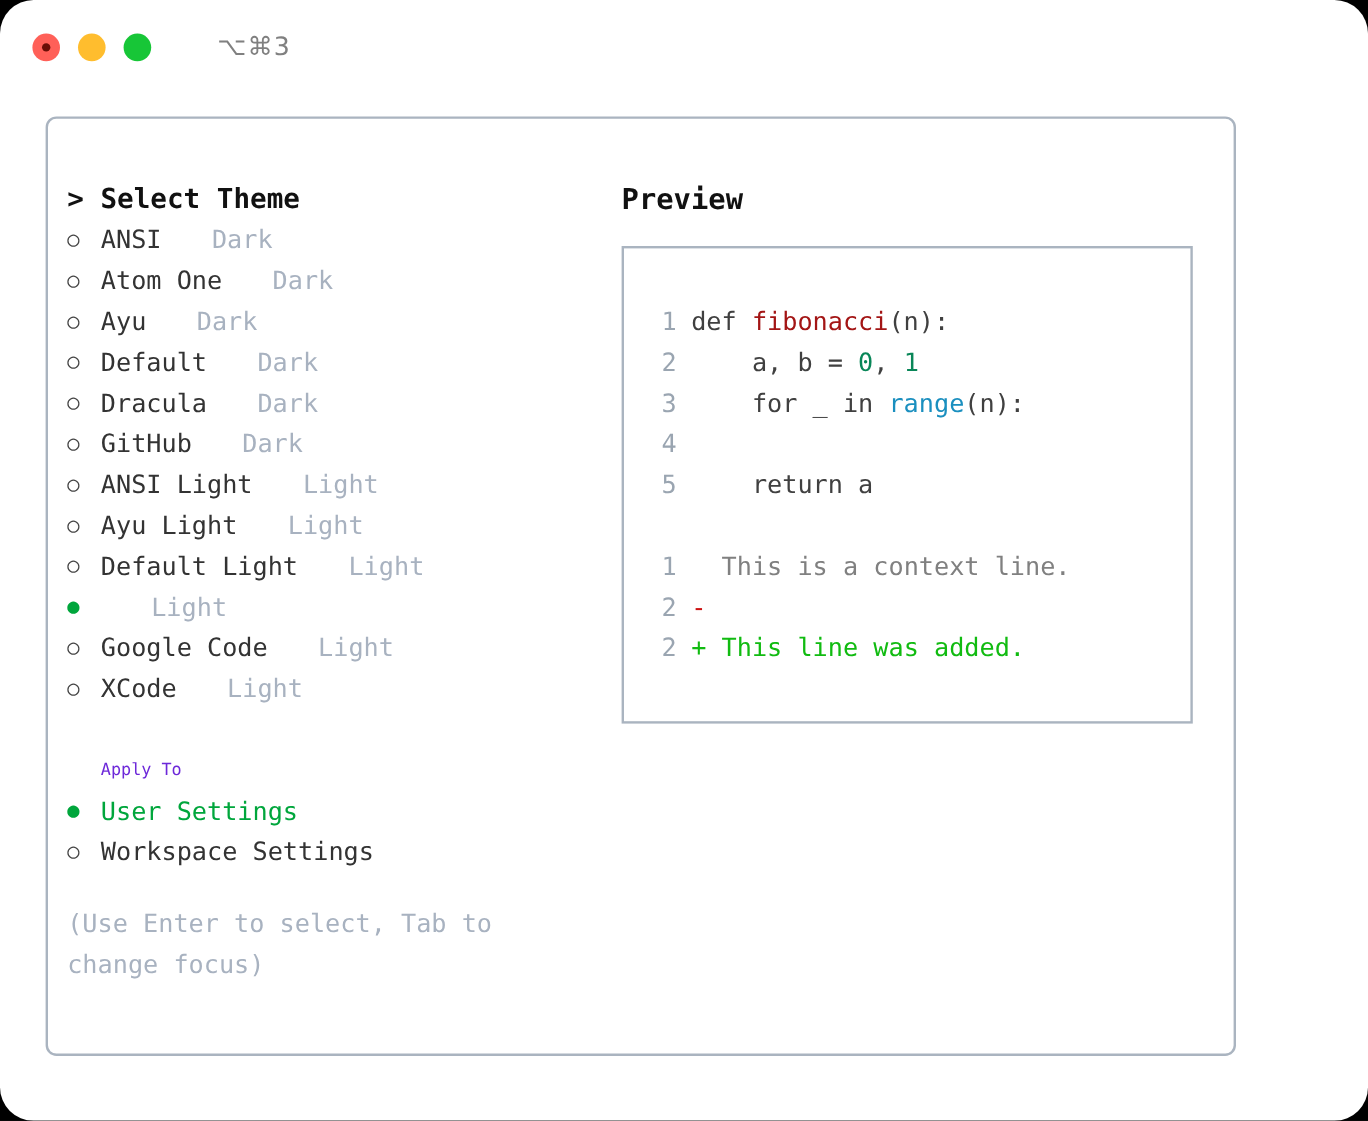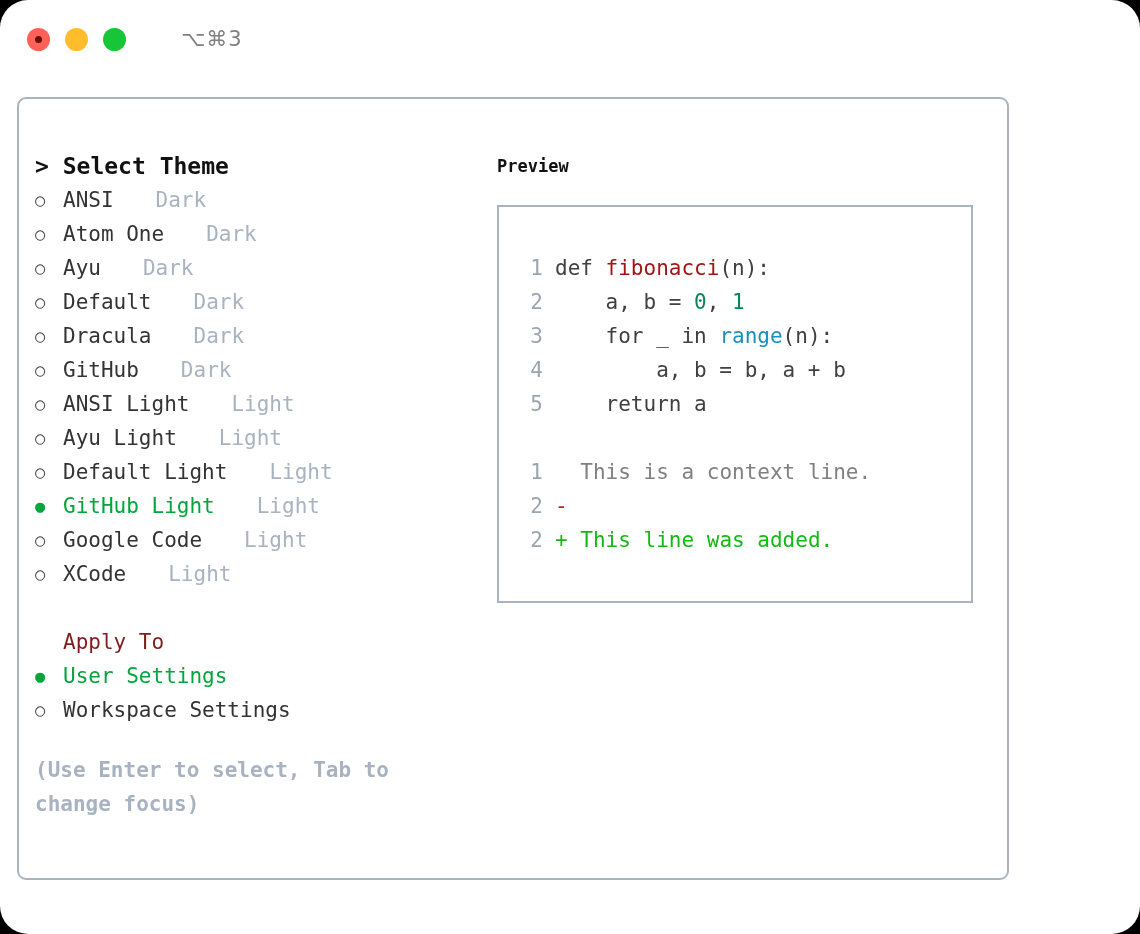--- a/index.html
+++ b/index.html
@@ -61,21 +61,21 @@
     margin-left: 55px;
     color: #808080;
     font-size: 21px;
     letter-spacing: 1px;
     font-family: "DejaVu Sans", "Liberation Sans", sans-serif;
   }
 
   
   .card {
     position: absolute;
-    left: 17px;
+    left: 38px;
     top: 97px;
     width: 992px;
     height: 783px;
     border: 2px solid #aab4c0;
     border-radius: 9px;
     box-sizing: border-box;
     background: #ffffff;
   }
 
   
@@ -115,46 +115,45 @@
   .row-label.selgreen { color: #00a63c; }
   .row-tag {
     color: #a8b2c0;
     padding-left: 10px;
     margin-left: 32px;
   }
 
   .apply-header {
     height: 34px;
     line-height: 34px;
-    font-size: 21px;
-    color: #7f1d1d;
+    font-size: 14px;
+    color: #6d28d9;
     white-space: pre;
     display: flex;
     align-items: flex-start;
   }
   .spacer-row { height: 34px; }
 
   .hint {
     margin-top: 26px;
     color: #a8b2c0;
     font-size: 21px;
     line-height: 34px;
     width: 400px;
-    font-weight: bold;
   }
 
   
   .right-pane {
     position: absolute;
     left: 478px;
     top: 50px;
     width: 490px;
   }
   .preview-title {
-    font-size: 17px;
+    font-size: 24px;
     font-weight: bold;
     color: #111111;
     height: 34px;
     line-height: 34px;
   }
   .code-box {
     margin-top: 22px;
     width: 476px;
     height: 398px;
     border: 2px solid #aab4c0;
@@ -259,21 +258,20 @@
       </div>
 
       <div class="list-row">
         <span class="marker">○</span>
         <span class="row-label">Default Light</span>
         <span class="row-tag">Light</span>
       </div>
 
       <div class="list-row">
         <span class="marker sel">●</span>
-        <span class="row-label selgreen">GitHub Light</span>
         <span class="row-tag">Light</span>
       </div>
 
       <div class="list-row">
         <span class="marker">○</span>
         <span class="row-label">Google Code</span>
         <span class="row-tag">Light</span>
       </div>
 
       <div class="list-row">
@@ -317,21 +315,20 @@
           <span class="tok-plain">    a, b = </span><span class="tok-num">0</span><span class="tok-plain">, </span><span class="tok-num">1</span>
         </div>
 
         <div class="code-line">
           <span class="lineno">3</span>
           <span class="tok-plain">    for _ in </span><span class="tok-builtin">range</span><span class="tok-plain">(n):</span>
         </div>
 
         <div class="code-line">
           <span class="lineno">4</span>
-          <span class="tok-plain">        a, b = b, a + b</span>
         </div>
 
         <div class="code-line">
           <span class="lineno">5</span>
           <span class="tok-plain">    return a</span>
         </div>
 
         <div class="blank-line"></div>
 
         <div class="code-line">

